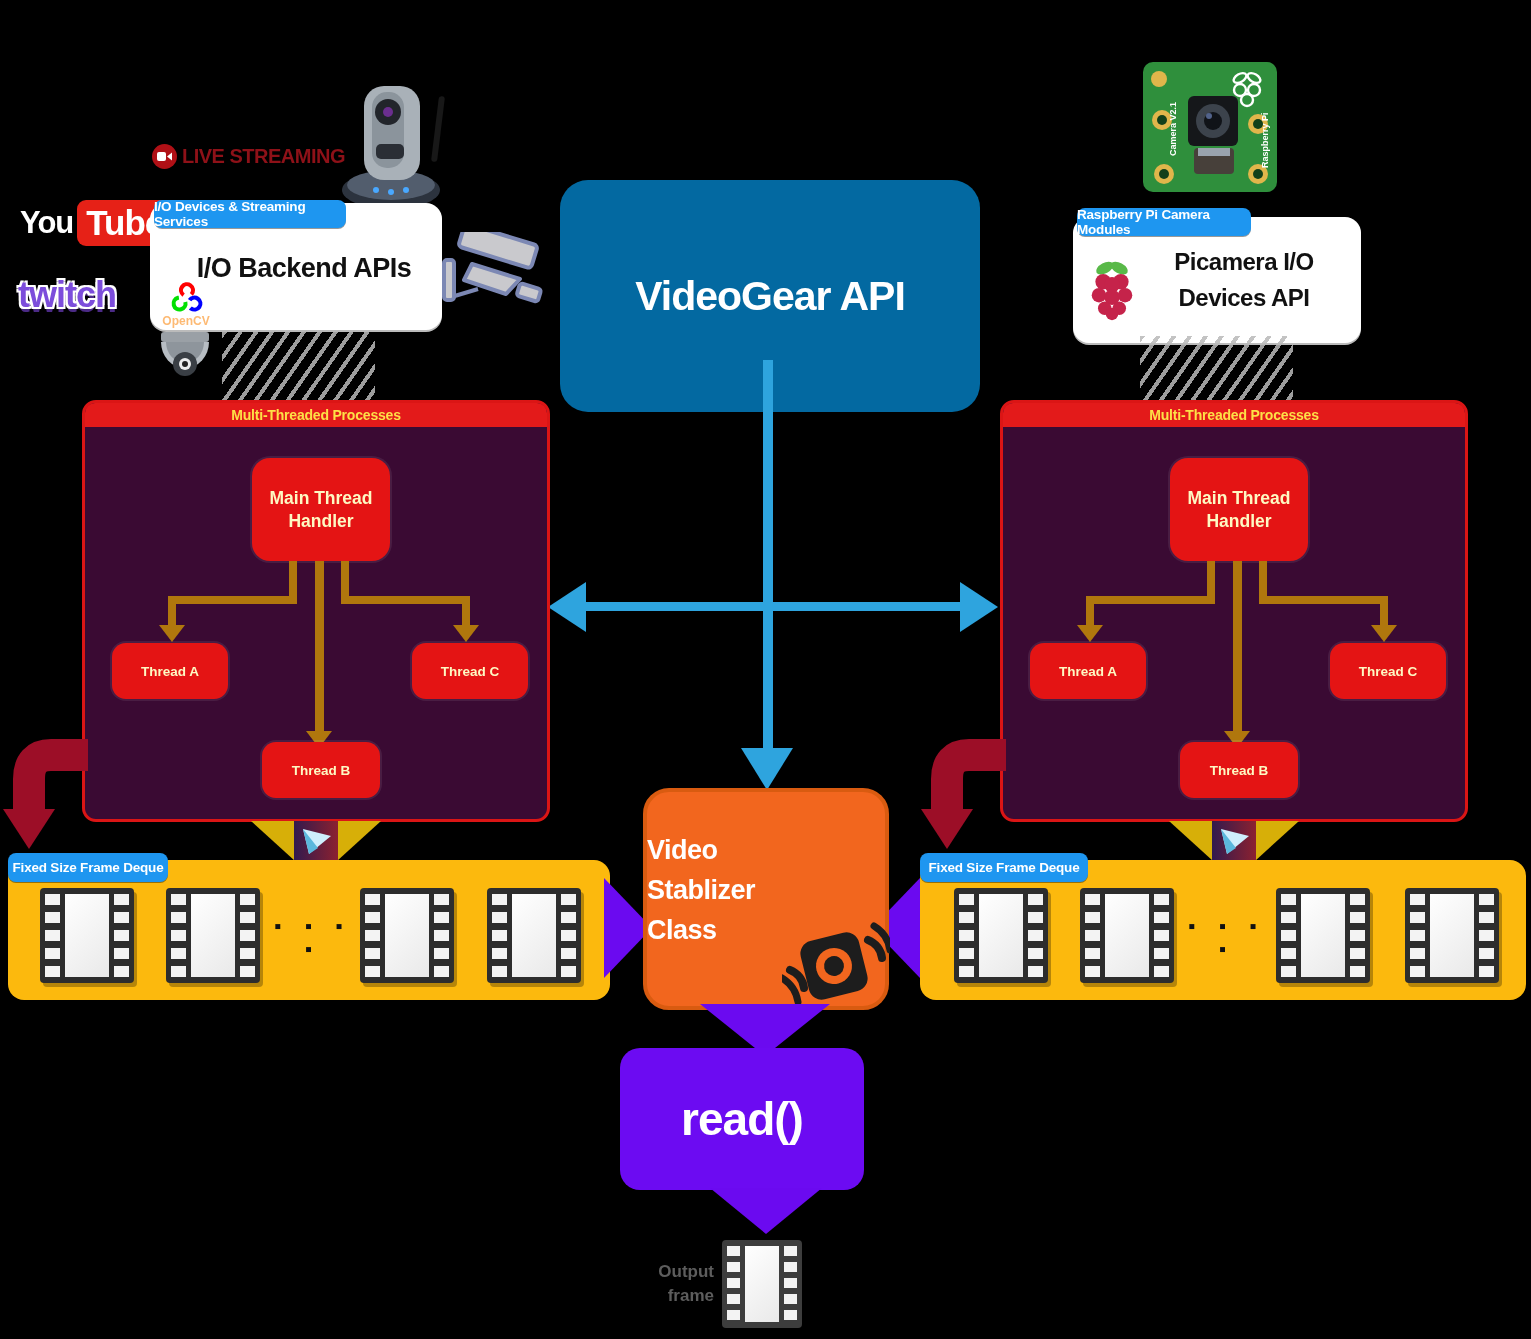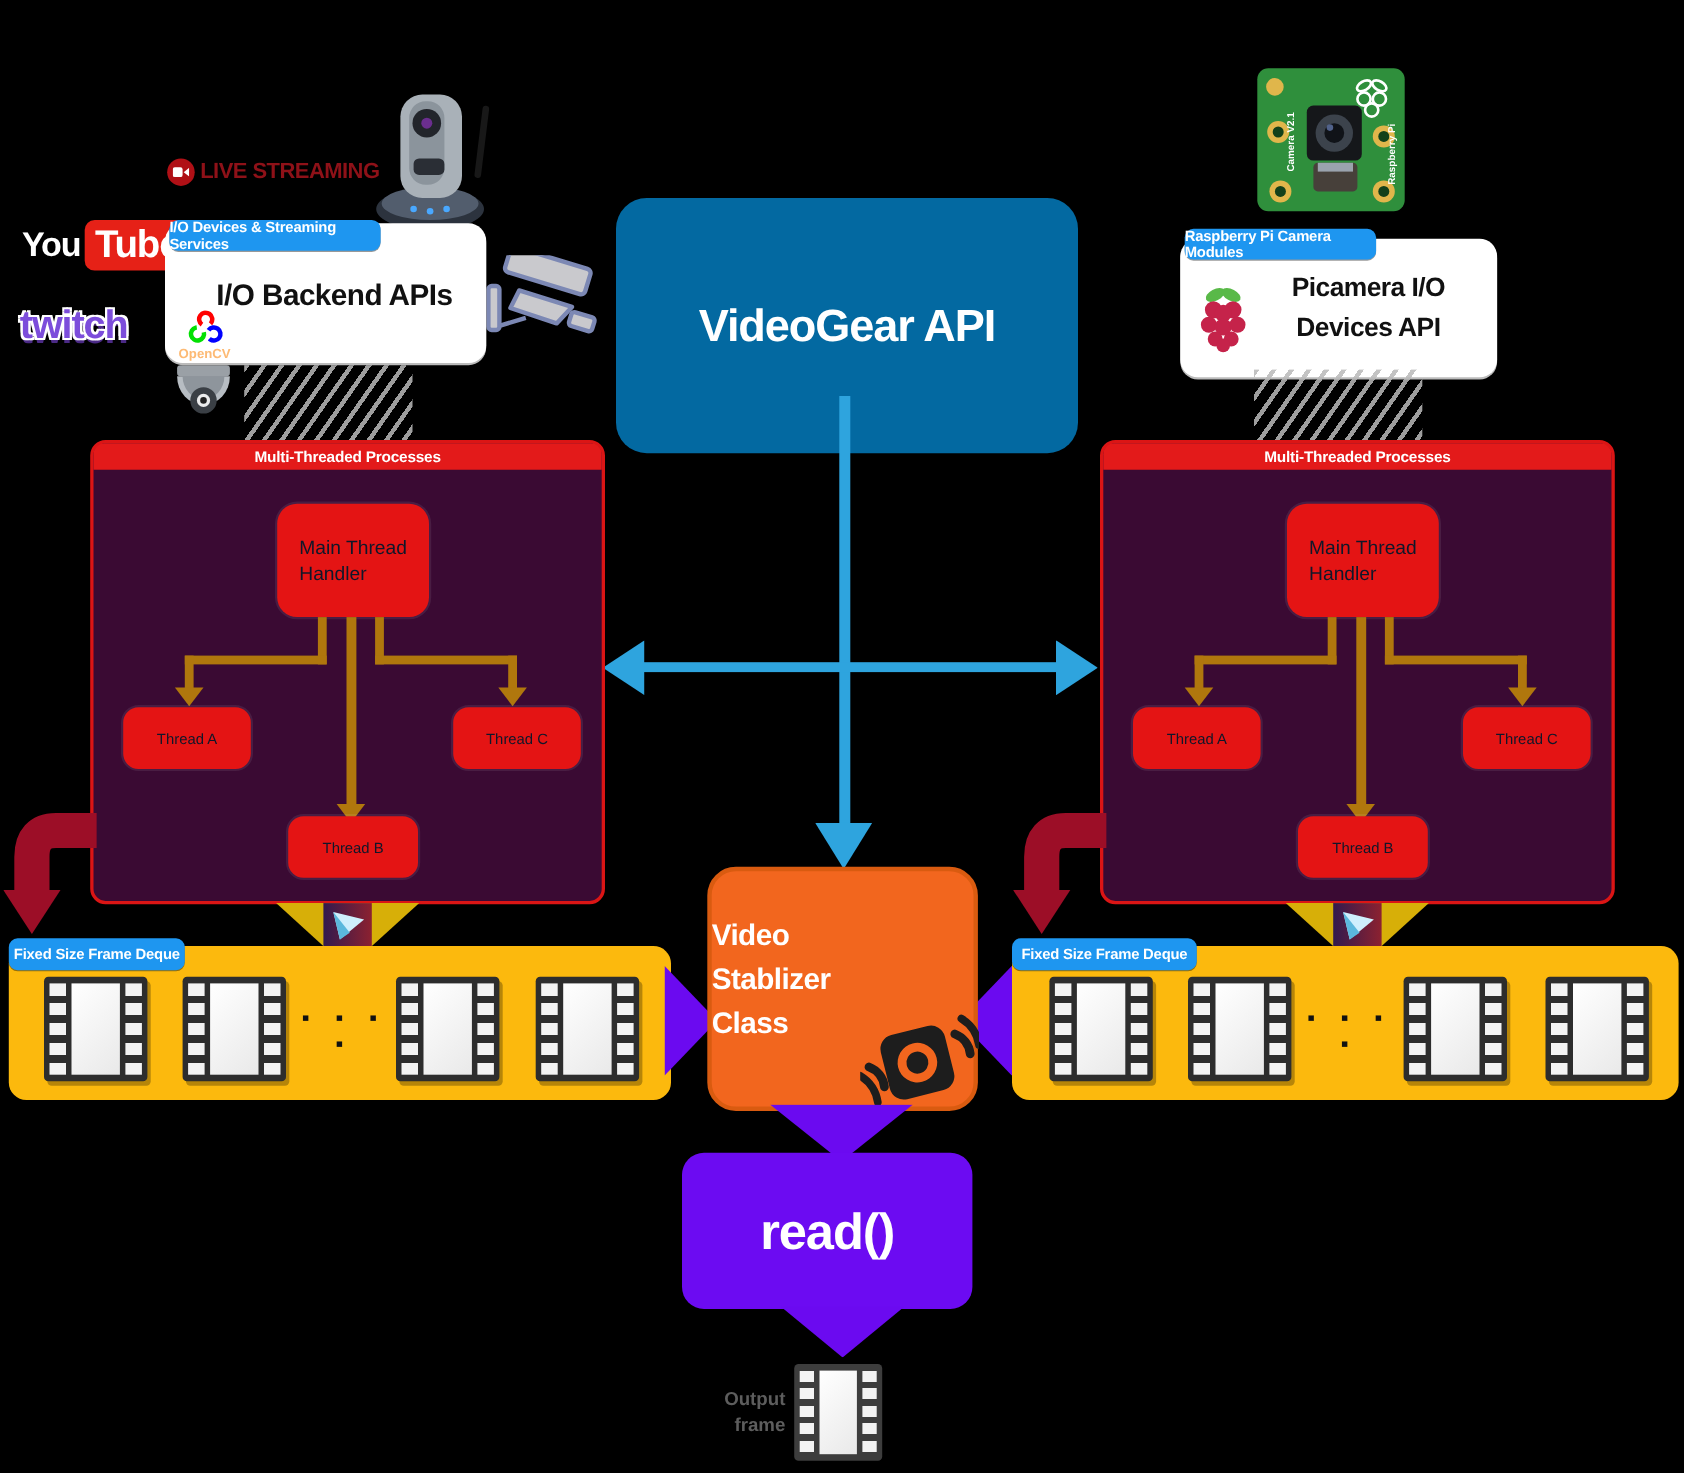--- a/index.html
+++ b/index.html
@@ -11,24 +11,24 @@
   
   .pill{background:#1E96F0;color:#fff;font-weight:bold;border-radius:8px;
         font-size:13.5px;letter-spacing:-0.2px;display:flex;align-items:center;justify-content:center;
         box-shadow:0 1px 0 rgba(0,0,0,.4);}
 
   
   .panel{background:#fff;border-radius:16px;}
 
   
   .mtbox{background:#3A0A33;border:3px solid #DB1515;border-radius:14px;box-sizing:border-box;}
-  .mthead{background:#E31A1A;color:#ffffff;font-weight:bold;font-size:14px;
+  .mthead{background:#E31A1A;color:#fde047;font-weight:bold;font-size:14px;
           border-radius:10px 10px 0 0;letter-spacing:-0.2px;}
-  .redbox{background:#E41414;color:#0f172a;font-weight:normal;border-radius:14px;
-          display:flex;align-items:center;justify-content:center;text-align:left;
+  .redbox{background:#E41414;color:#fef9c3;font-weight:bold;border-radius:14px;
+          display:flex;align-items:center;justify-content:center;text-align:center;
           box-shadow:0 0 0 2px rgba(255,255,255,.08);}
 
   .ol{background:#B0770D;}
   .olhead{width:0;height:0;border-left:13px solid transparent;border-right:13px solid transparent;
           border-top:17px solid #B0770D;}
 
   .blue{background:#2EA4DE;}
   .tri{background:#2EA4DE;}
 
   
@@ -331,21 +331,21 @@
     <g fill="none" stroke="#1d1d1d" stroke-width="8" stroke-linecap="round">
       <path d="M86,22 A22 22 0 0 1 100,40"></path>
       <path d="M92,8 A34 34 0 0 1 108,32" stroke-width="7"></path>
       <path d="M22,70 A22 22 0 0 0 8,52"></path>
       <path d="M16,84 A34 34 0 0 0 0,60" stroke-width="7"></path>
     </g>
   </svg>
   <div class="abs ptri" style="left:700px;top:1004px;width:130px;height:52px;
        clip-path:polygon(0 0,100% 0,50% 100%);"></div>
 
-  <div class="abs ctr" style="left:620px;top:1048px;width:264px;height:142px;background:#6C0BF2;border-radius:20px;">
+  <div class="abs ctr" style="left:620px;top:1048px;width:244px;height:142px;background:#6C0BF2;border-radius:20px;">
     <span class="whitebold" style="font-size:46px;letter-spacing:-1px;">read()</span>
   </div>
   <div class="abs ptri" style="left:710px;top:1188px;width:112px;height:46px;
        clip-path:polygon(0 0,100% 0,50% 100%);"></div>
 
   <div class="abs" style="left:640px;top:1260px;width:74px;text-align:right;color:#5d5d5d;
        font-weight:bold;font-size:17px;line-height:24px;">
     <div>Output</div>
     <div>frame</div>
   </div>

